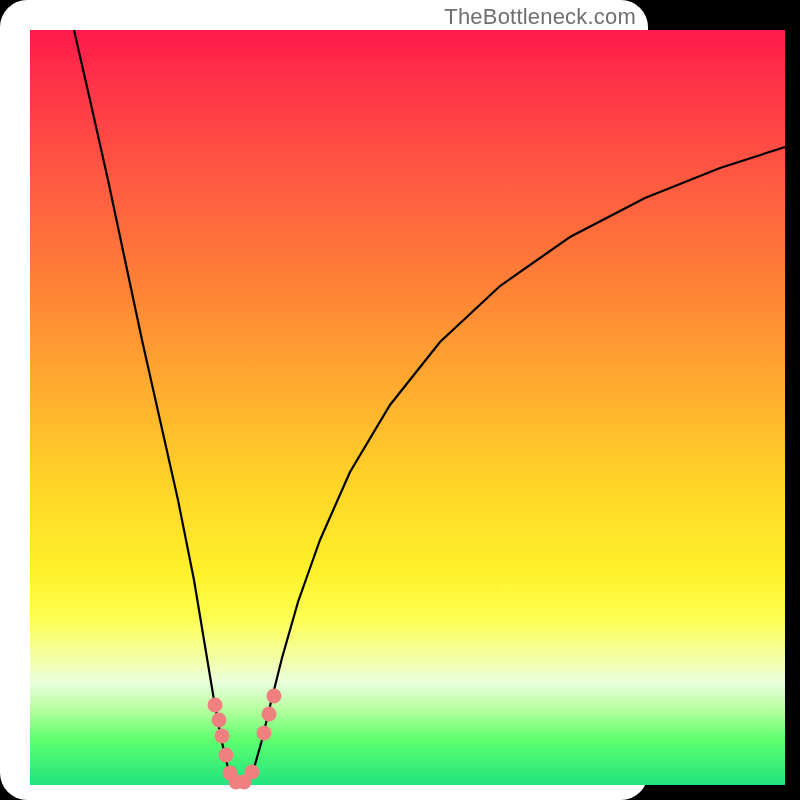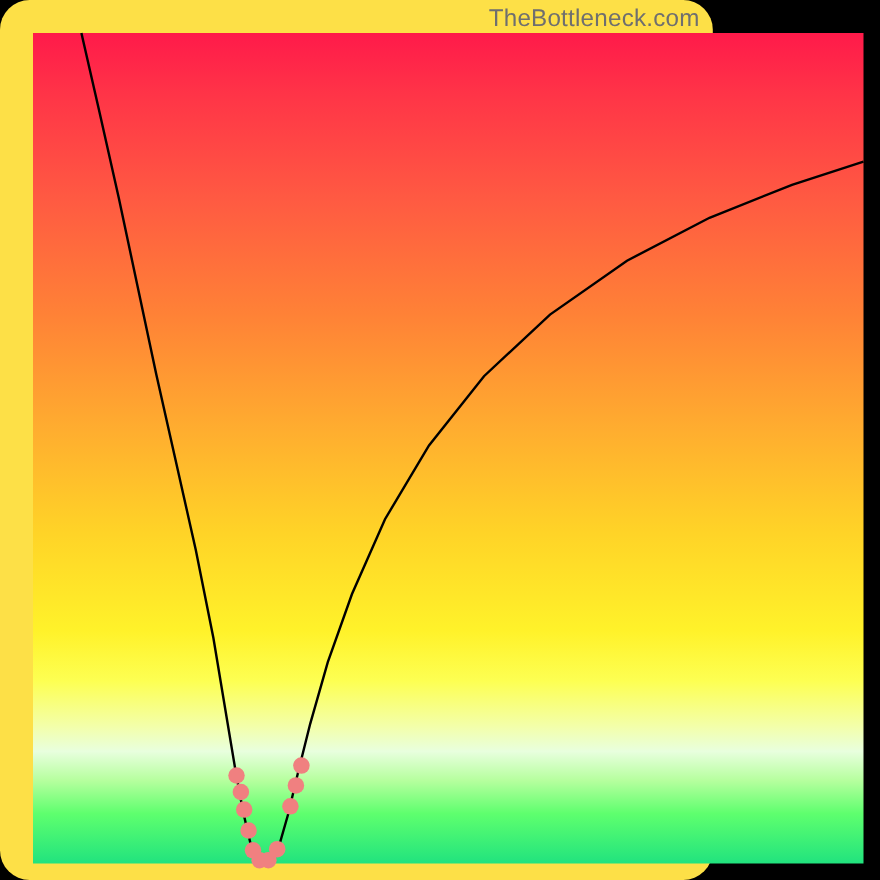--- a/index.html
+++ b/index.html
@@ -10,21 +10,21 @@
     background: #000;
     overflow: hidden;
     font-family: Arial, Helvetica, sans-serif;
   }
   .frame {
     position: absolute;
     left: 0;
     top: 0;
     width: 648px;
     height: 800px;
-    background: #fde047;
+    background: #ffffff;
     border-radius: 27px;
   }
   .plot-area {
     position: absolute;
     left: 30px;
     top: 30px;
     width: 755px;
     height: 755px;
     
     background: linear-gradient(to bottom,

